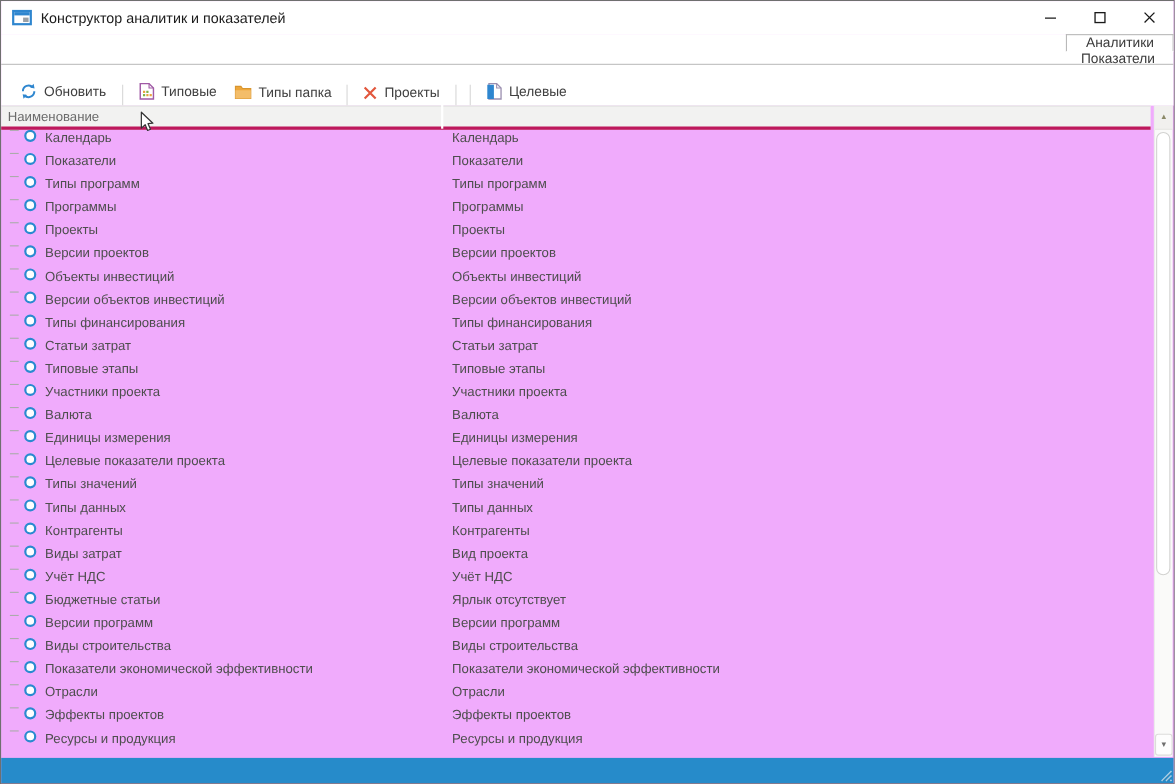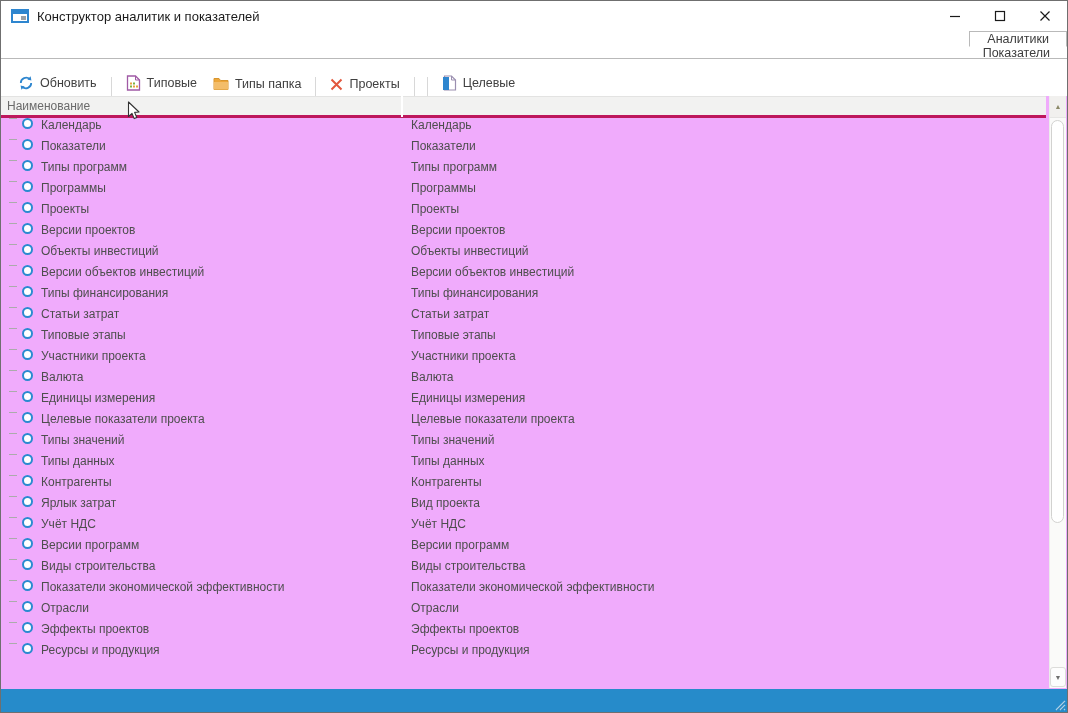--- a/index.html
+++ b/index.html
@@ -288,31 +288,37 @@
     <div class="row">
       <span class="tree-dash"></span>
       <span class="ring"></span>
       <span class="cell-name">Контрагенты</span>
       <span class="cell-src">Контрагенты</span>
     </div>
 
     <div class="row">
       <span class="tree-dash"></span>
       <span class="ring"></span>
-      <span class="cell-name">Ярлык затрат</span>
+      <span class="cell-name">Виды затрат</span>
       <span class="cell-src">Вид проекта</span>
     </div>
 
     <div class="row">
       <span class="tree-dash"></span>
       <span class="ring"></span>
       <span class="cell-name">Учёт НДС</span>
       <span class="cell-src">Учёт НДС</span>
     </div>
 
+    <div class="row">
+      <span class="tree-dash"></span>
+      <span class="ring"></span>
+      <span class="cell-name">Бюджетные статьи</span>
+      <span class="cell-src">Ярлык отсутствует</span>
+    </div>
 
     <div class="row">
       <span class="tree-dash"></span>
       <span class="ring"></span>
       <span class="cell-name">Версии программ</span>
       <span class="cell-src">Версии программ</span>
     </div>
 
     <div class="row">
       <span class="tree-dash"></span>

